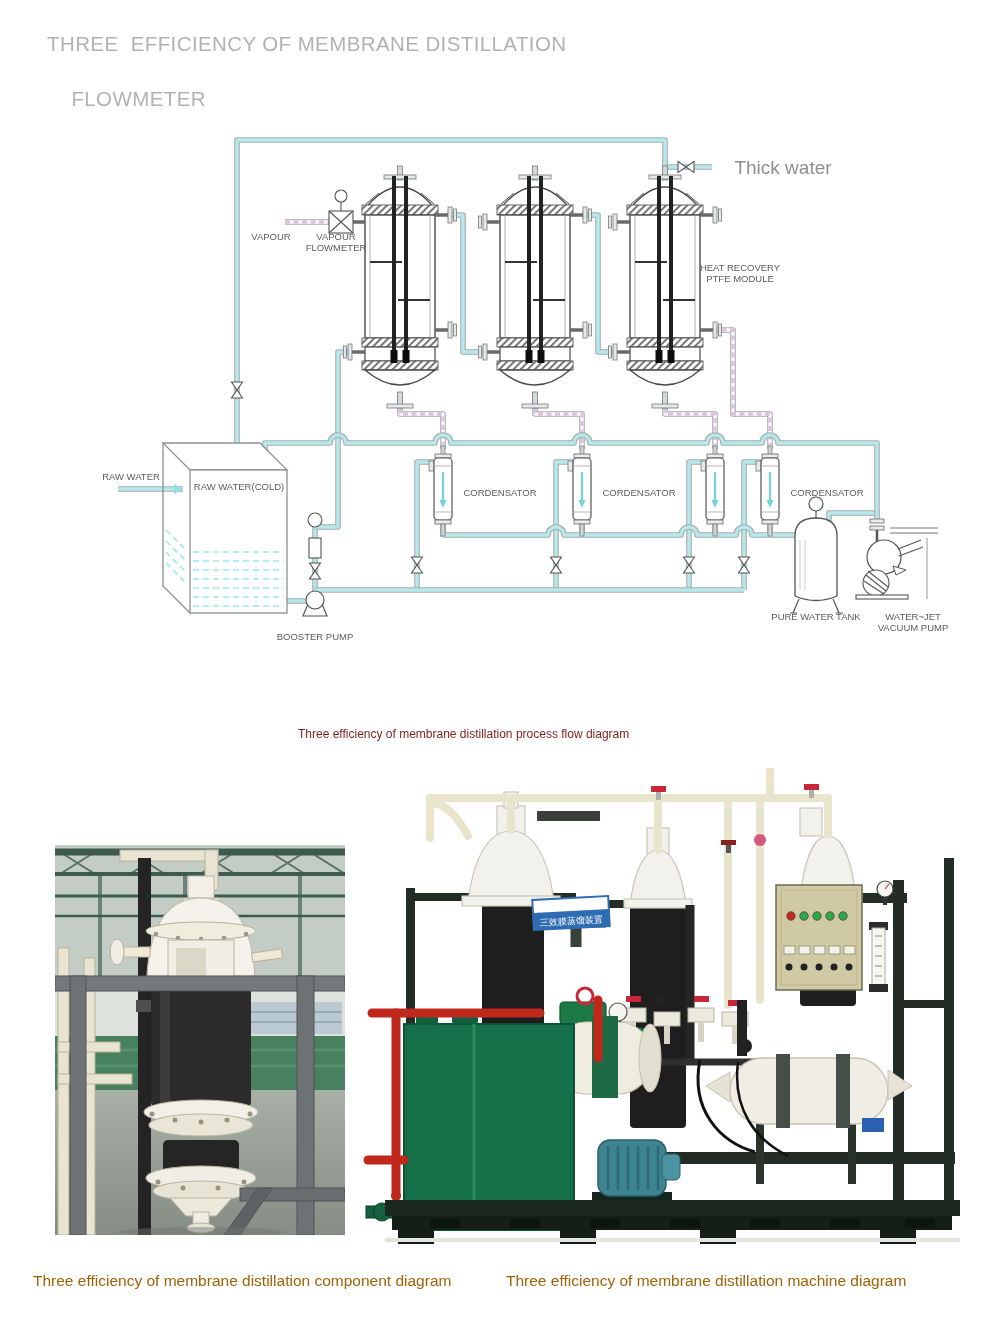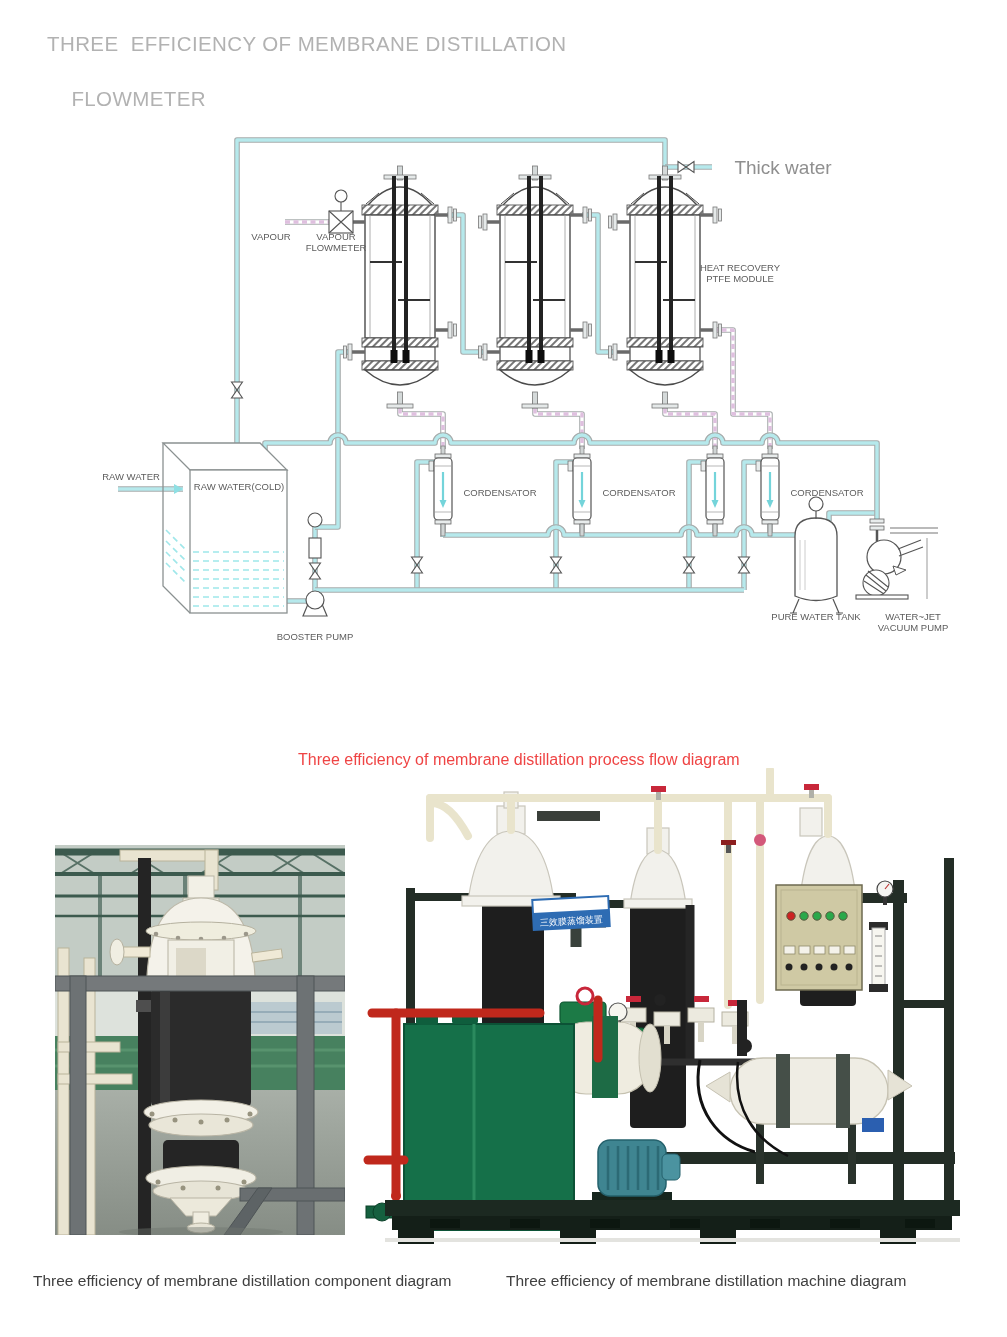--- a/index.html
+++ b/index.html
@@ -1,22 +1,22 @@
 <!DOCTYPE html>
 <html><head>
 <meta charset="utf-8">
 <style>
   html,body{margin:0;padding:0;background:#fff;}
   #page{position:relative;width:1007px;height:1337px;background:#fff;overflow:hidden;
         font-family:"Liberation Sans",sans-serif;text-decoration:underline;}
   .abs{position:absolute;}
   #title{left:47px;top:30px;font-size:20.5px;line-height:1.35;color:#b2b2b2;
          letter-spacing:.4px;white-space:pre;}
-  .caption{color:#ef4444;font-size:16px;white-space:nowrap;margin-top:24px;}
-  .caption-sm{color:#404040;font-size:15.5px;white-space:nowrap;}
+  .caption{color:#7f1d1d;font-size:12px;white-space:nowrap;}
+  .caption-sm{color:#a16207;font-size:15.5px;white-space:nowrap;}
   
   .pout{fill:none;stroke:#a7acac;stroke-width:5.6;stroke-linejoin:round;}
   .pcy {fill:none;stroke:#b6e9ec;stroke-width:3.4;stroke-linejoin:round;}
   .pwh {fill:none;stroke:#ffffff;stroke-width:3.4;stroke-linejoin:round;}
   .ppk {fill:none;stroke:#dfc0df;stroke-width:3.4;stroke-dasharray:5 3.5;stroke-linejoin:round;}
   text.lbl{font-family:"Liberation Sans",sans-serif;font-size:9.5px;fill:#5c5c5c;}
   text.big{font-family:"Liberation Sans",sans-serif;font-size:19px;fill:#8f8f8f;}
   svg{display:block;}
 </style>
 </head>

